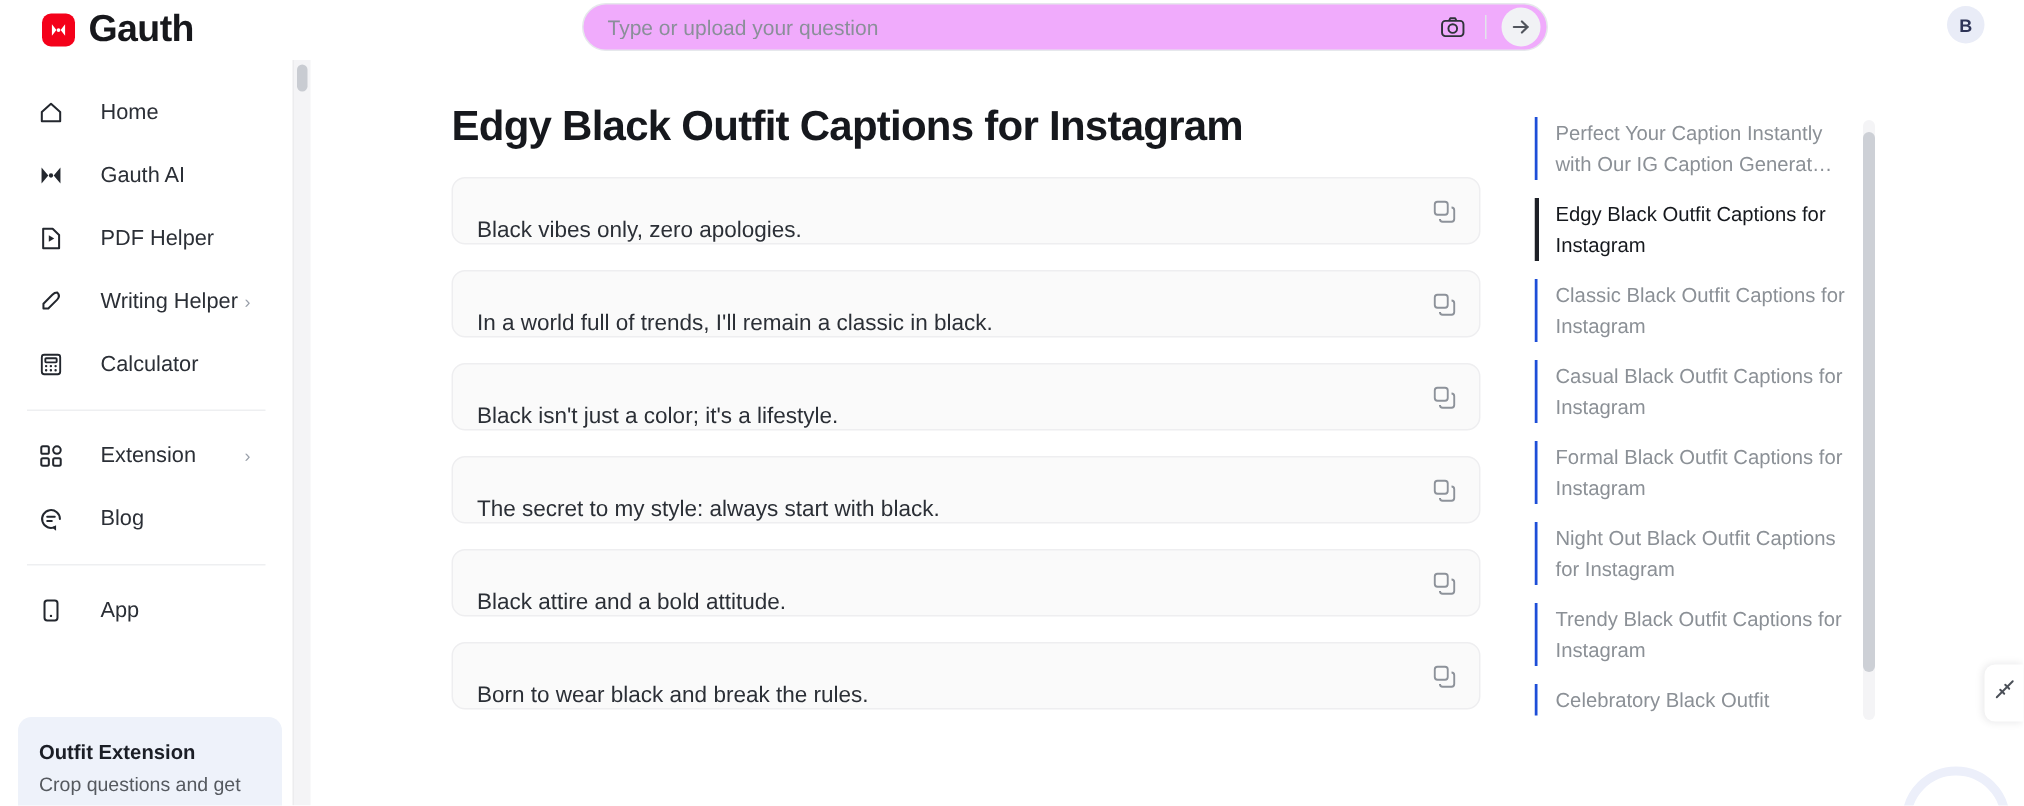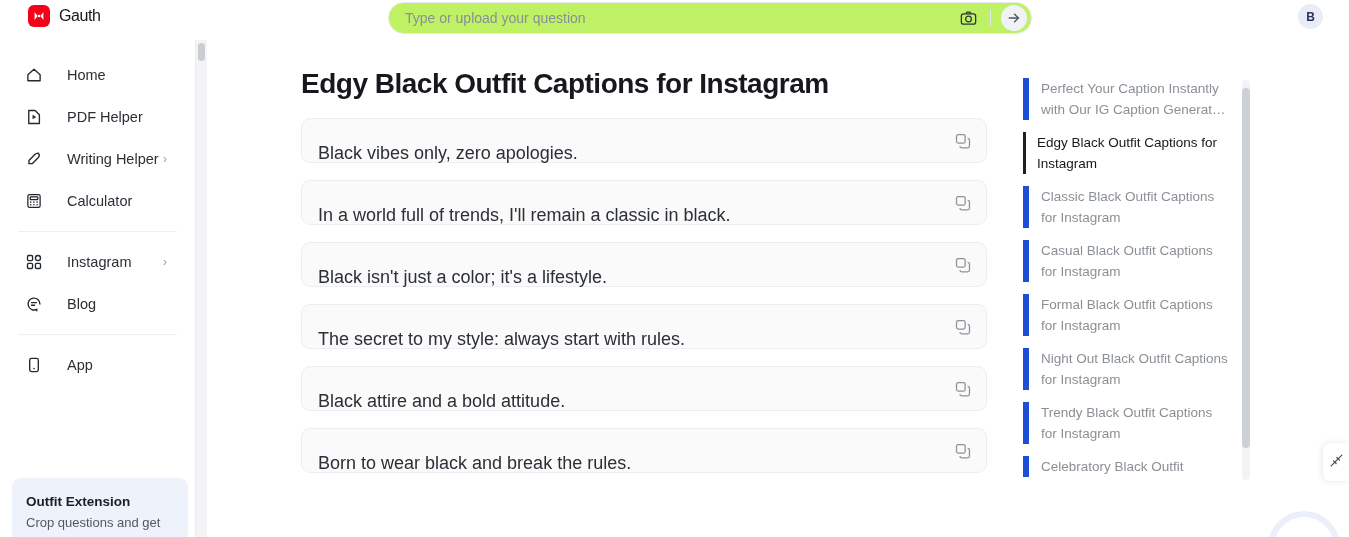--- a/index.html
+++ b/index.html
@@ -16,25 +16,25 @@
   .topbar {
     position: absolute; top: 0; left: 0; width: 1349px; height: 40px;
     background: #fff; display: flex; align-items: center;
     z-index: 30;
   }
   .brand { position: absolute; left: 28px; top: 5px; display: flex; align-items: center; gap: 9px; }
   .brand-mark {
     width: 22px; height: 22px; border-radius: 6px; background: #f4011a;
     display: flex; align-items: center; justify-content: center;
   }
-  .brand-name { font-size: 16px; font-weight: 400; letter-spacing: -0.4px; color: #17181c; }
+  .brand-name { font-size: 25px; font-weight: 700; letter-spacing: -0.4px; color: #17181c; }
 
   .searchwrap {
     position: absolute; left: 388px; top: 2px; width: 644px; height: 32px;
-    border: 1px solid #e6e8ec; border-radius: 17px; background: #bef264;
+    border: 1px solid #e6e8ec; border-radius: 17px; background: #f0abfc;
     display: flex; align-items: center;
   }
   .search-input {
     flex: 1; border: 0; outline: 0; background: transparent;
     font-family: "Liberation Sans", sans-serif; font-size: 14px;
     color: #31343b; padding: 0 14px 0 16px;
   }
   .search-input::placeholder { color: #8a8f99; }
   .cam-btn { width: 24px; height: 24px; display: flex; align-items: center; justify-content: center; cursor: pointer; }
   .vdiv { width: 1px; height: 16px; background: #e2e5ea; margin: 0 10px 0 10px; }
@@ -78,27 +78,27 @@
   .page-title {
     font-size: 28px; font-weight: 700; letter-spacing: -0.5px; color: #16181d;
     margin: 28px 0 0 94px;
   }
   .cards { margin: 18px 0 0 94px; width: 686px; }
   .caption-card {
     position: relative; height: 45px; background: #fafafa; border: 1px solid #eeeef0;
     border-radius: 9px; display: flex; align-items: center;
     padding: 0 48px 0 16px; margin-bottom: 17px; cursor: pointer;
   }
-  .caption-text { font-size: 18px; color: #2b2f36; margin-top: 25px; }
+  .caption-text { font-size: 15px; color: #2b2f36; margin-top: 25px; }
   .copy-ico { position: absolute; right: 14px; top: 13px; width: 18px; height: 18px; cursor: pointer; }
 
   
   .toc { position: absolute; left: 1023px; top: 78px; width: 216px; height: 459px; overflow: hidden; }
   .toc-item {
-    border-left: 6px solid #1d4ed8; padding: 0 8px 0 12px;
+    border-left: 2px solid #1d4ed8; padding: 0 8px 0 12px;
     font-size: 13.5px; line-height: 21px; color: #8b9096; cursor: pointer;
     margin-bottom: 12px;
   }
   .toc-item.active { border-left: 3px solid #1d2026; color: #15181d; font-weight: 400; padding-left: 11px; }
   .toc-scroll { position: absolute; left: 1242px; top: 80px; width: 8px; height: 400px; background: #f4f4f6; border-radius: 4px; }
   .toc-thumb { position: absolute; left: 1242px; top: 88px; width: 8px; height: 360px; background: #cdd0d6; border-radius: 4px; }
 
   
   .edge-tab {
     position: absolute; right: 0; top: 443px; width: 26px; height: 38px;
@@ -152,20 +152,29 @@
 
     <div class="nav-item">
       <span class="nav-ico">
         <svg width="18" height="18" viewBox="0 0 20 20" fill="none" stroke="#23272e" stroke-width="1.5" stroke-linejoin="round">
           <path d="M3.2 9.6 L10 3.6 L16.8 9.6 V16.4 H3.2 Z"></path>
         </svg>
       </span>
       <span class="nav-label">Home</span>
     </div>
 
+    <div class="nav-item">
+      <span class="nav-ico">
+        <svg width="18" height="18" viewBox="0 0 20 20" fill="#23272e">
+          <path d="M3 4 L8 10 L3 16 Z M17 4 L12 10 L17 16 Z"></path>
+          <circle cx="10" cy="10" r="1.6"></circle>
+        </svg>
+      </span>
+      <span class="nav-label">Gauth AI</span>
+    </div>
 
     <div class="nav-item">
       <span class="nav-ico">
         <svg width="18" height="18" viewBox="0 0 20 20" fill="none" stroke="#23272e" stroke-width="1.5" stroke-linejoin="round">
           <path d="M4.2 2.8 h7 L16 7.4 v9.8 H4.2 Z"></path>
           <path d="M8.4 7.6 L12.4 10 L8.4 12.4 Z" fill="#23272e" stroke="none"></path>
         </svg>
       </span>
       <span class="nav-label">PDF Helper</span>
     </div>
@@ -195,21 +204,21 @@
 
     <div class="nav-item">
       <span class="nav-ico">
         <svg width="18" height="18" viewBox="0 0 20 20" fill="none" stroke="#23272e" stroke-width="1.5">
           <rect x="2.8" y="2.8" width="5.6" height="5.6" rx="1.2"></rect>
           <rect x="11.6" y="2.8" width="5.6" height="5.6" rx="2.8"></rect>
           <rect x="2.8" y="11.6" width="5.6" height="5.6" rx="1.2"></rect>
           <rect x="11.6" y="11.6" width="5.6" height="5.6" rx="1.2"></rect>
         </svg>
       </span>
-      <span class="nav-label">Instagram</span>
+      <span class="nav-label">Extension</span>
       <span class="nav-caret">›</span>
     </div>
 
     <div class="nav-item">
       <span class="nav-ico">
         <svg width="18" height="18" viewBox="0 0 20 20" fill="none" stroke="#23272e" stroke-width="1.5" stroke-linecap="round">
           <path d="M16.6 10 a6.6 6.6 0 1 0 -3.6 5.9 v1.3 l-1.2-.9"></path>
           <path d="M7.2 8.4 h5.6 M7.2 11.4 h3.4"></path>
         </svg>
       </span>
@@ -256,21 +265,21 @@
             </svg></span>
         </div>
         <div class="caption-card">
           <span class="caption-text">Black isn't just a color; it's a lifestyle.</span>
           <span class="copy-ico"><svg width="18" height="18" viewBox="0 0 20 20" fill="none" stroke="#8d929a" stroke-width="1.4" stroke-linejoin="round">
               <rect x="2.8" y="2.8" width="9.6" height="9.6" rx="2"></rect>
               <path d="M6.6 15.6 a2 2 0 0 0 2 2 h6.6 a2 2 0 0 0 2-2 V9 a2 2 0 0 0-2-2"></path>
             </svg></span>
         </div>
         <div class="caption-card">
-          <span class="caption-text">The secret to my style: always start with rules.</span>
+          <span class="caption-text">The secret to my style: always start with black.</span>
           <span class="copy-ico"><svg width="18" height="18" viewBox="0 0 20 20" fill="none" stroke="#8d929a" stroke-width="1.4" stroke-linejoin="round">
               <rect x="2.8" y="2.8" width="9.6" height="9.6" rx="2"></rect>
               <path d="M6.6 15.6 a2 2 0 0 0 2 2 h6.6 a2 2 0 0 0 2-2 V9 a2 2 0 0 0-2-2"></path>
             </svg></span>
         </div>
         <div class="caption-card">
           <span class="caption-text">Black attire and a bold attitude.</span>
           <span class="copy-ico"><svg width="18" height="18" viewBox="0 0 20 20" fill="none" stroke="#8d929a" stroke-width="1.4" stroke-linejoin="round">
               <rect x="2.8" y="2.8" width="9.6" height="9.6" rx="2"></rect>
               <path d="M6.6 15.6 a2 2 0 0 0 2 2 h6.6 a2 2 0 0 0 2-2 V9 a2 2 0 0 0-2-2"></path>

